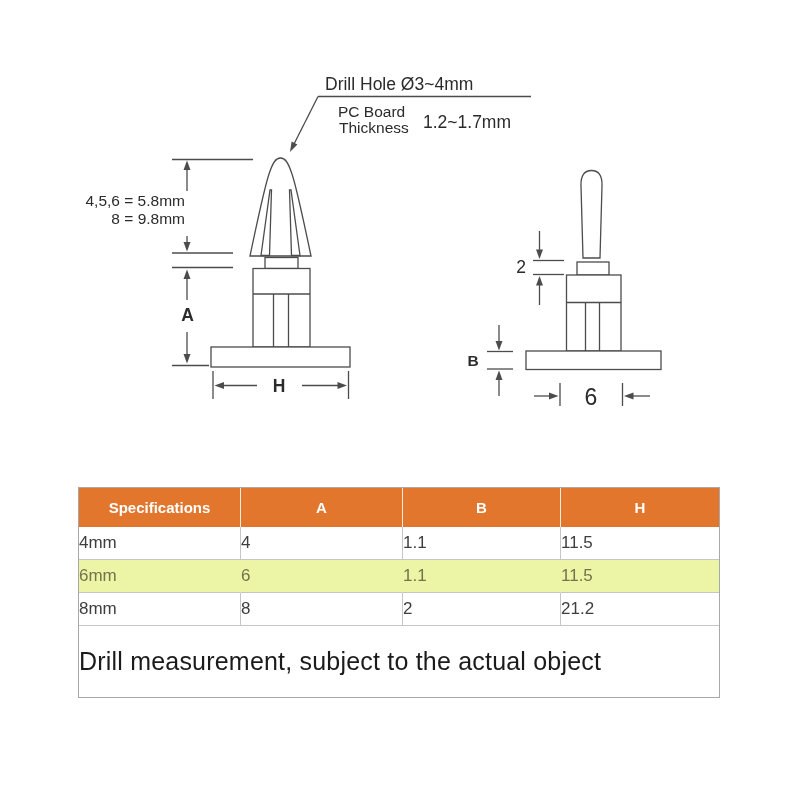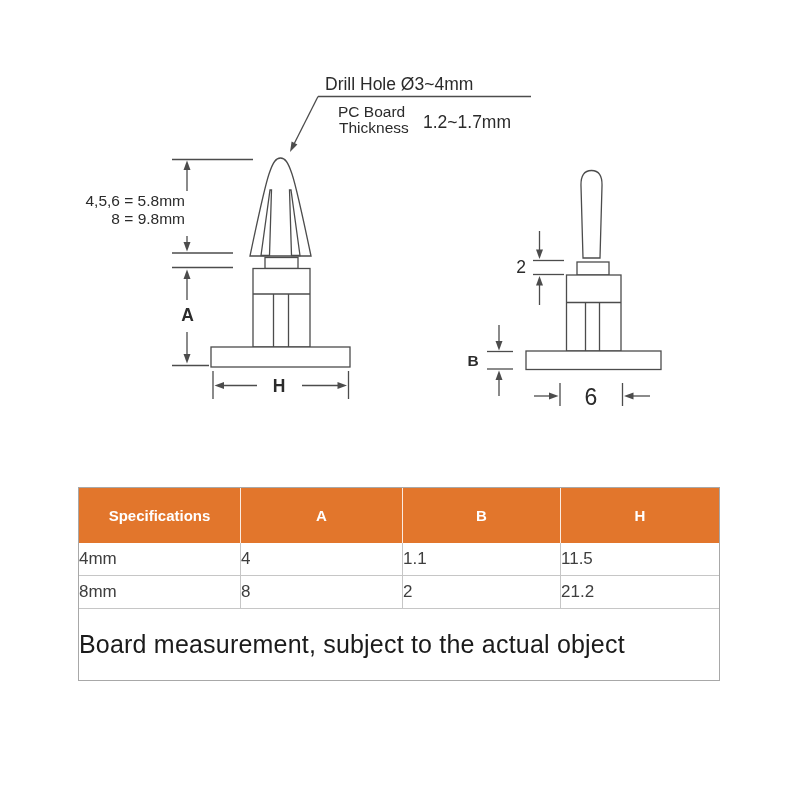--- a/index.html
+++ b/index.html
@@ -23,21 +23,21 @@
     position:absolute;left:78px;top:487px;width:640px;
     border-collapse:separate;border-spacing:0;
     border:1px solid var(--border-outer,#a8a8a8);
     font-family:"Liberation Sans",sans-serif;
     table-layout:fixed;
   }
   .spec-table th{
     background:var(--header-bg,#e2762c);
     color:var(--header-text,#fff);
     font-size:15px;font-weight:bold;
-    height:31px;padding:12px;text-align:center;
+    height:31px;padding:4px;text-align:center;
     border-right:1px solid rgba(255,255,255,.85);
   }
   .spec-table th:last-child{border-right:none;}
   .spec-table td{
     height:32px;padding:0;text-align:left;vertical-align:middle;
     font-size:17px;color:var(--row-text,#3e3e3e);
     border-right:1px solid var(--border-inner,#c6c6c6);
     border-bottom:1px solid var(--border-inner,#c6c6c6);
     background:#fff;
   }
@@ -169,24 +169,30 @@
         <th>H</th>
       </tr>
     </thead>
     <tbody>
       <tr>
         <td>4mm</td>
         <td>4</td>
         <td>1.1</td>
         <td>11.5</td>
       </tr>
+      <tr class="highlight">
+        <td>6mm</td>
+        <td>6</td>
+        <td>1.1</td>
+        <td>11.5</td>
+      </tr>
       <tr>
         <td>8mm</td>
         <td>8</td>
         <td>2</td>
         <td>21.2</td>
       </tr>
       <tr>
-        <td class="note" colspan="4">Board measurement, subject to the actual object</td>
+        <td class="note" colspan="4">Drill measurement, subject to the actual object</td>
       </tr>
     </tbody>
   </table>
 </div>
 
 </body></html>

